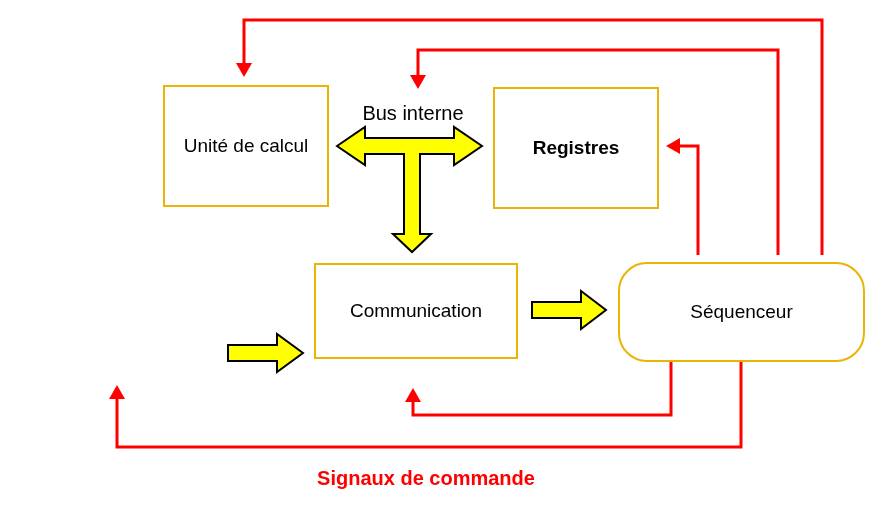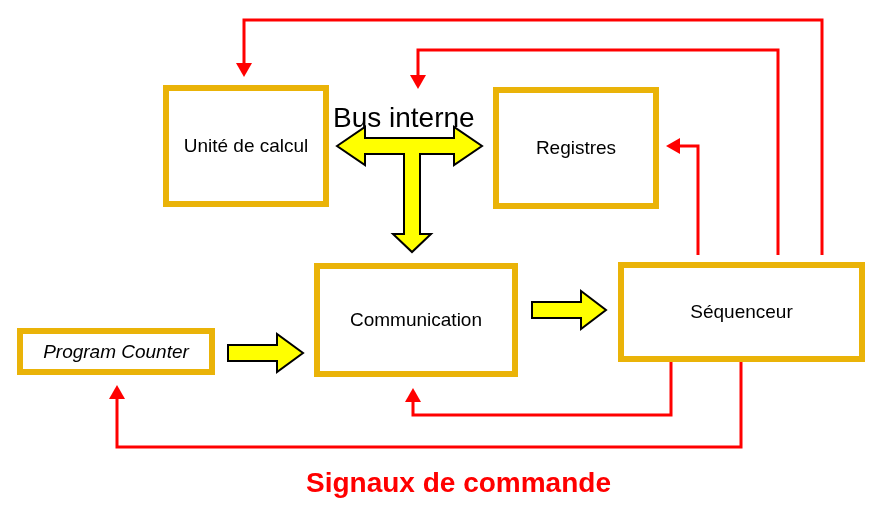--- a/index.html
+++ b/index.html
@@ -17,36 +17,36 @@
   }
   #arrow-layer {
     position: absolute;
     left: 0; top: 0;
     width: 886px;
     height: 505px;
   }
   .box {
     position: absolute;
     box-sizing: border-box;
-    border: 6px solid #eab308;
+    border: 2px solid #eab308;
     background: #ffffff;
     display: flex;
     align-items: center;
     justify-content: center;
     text-align: center;
     color: #000000;
     font-size: 19px;
     line-height: 1.25;
   }
   .box.multiline { line-height: 30px; }
   .box.italic { font-style: italic; }
   .floating-label {
     position: absolute;
-    text-align: left;
-    font-size: 28px;
+    text-align: center;
+    font-size: 20px;
     color: #000000;
     white-space: nowrap;
   }
   .floating-label.red { color: #ff0000; }
 </style>
 </head>
 <body>
 
 <div id="stage">
 
@@ -72,35 +72,32 @@
       <polygon points="337,146 365,127 365,138 454,138 454,127 482,146 454,165 454,154 420,154 420,234 431,234 412,252 393,234 404,234 404,154 365,154 365,165"></polygon>
       <polygon points="228,345 277,345 277,334 303,353 277,372 277,361 228,361"></polygon>
       <polygon points="532,302 581,302 581,291 606,310 581,329 581,318 532,318"></polygon>
     </g>
   </svg>
 
   <div class="box" style="left:163px; top:85px; width:166px; height:122px;">
     <span>Unité de calcul</span>
   </div>
 
-  <div class="box" style="left:493px; top:87px; width:166px; height:122px;">
+  <div class="box" style="left:493px; top:87px; width:166px; height:122px;font-weight:bold;">
     <span>Registres</span>
   </div>
 
-  <div class="box multiline" style="left:314px; top:263px; width:204px; height:114px;">
+  <div class="box multiline" style="left:314px; top:263px; width:204px; height:96px;">
     <span>
       <span style="display:block">Communication</span>
     </span>
   </div>
 
-  <div class="box" style="left:618px; top:262px; width:247px; height:100px;">
+  <div class="box" style="left:618px; top:262px; width:247px; height:100px;border-radius:29px;">
     <span>Séquenceur</span>
   </div>
 
-  <div class="box italic" style="left:17px; top:328px; width:198px; height:47px;">
-    <span>Program Counter</span>
-  </div>
 
   <div class="floating-label" style="left:333px; top:102px; width:160px;">Bus interne</div>
 
   <div class="floating-label red" style="left:306px; top:467px; width:240px;font-weight:bold;">Signaux de commande</div>
 
 </div>
 
 </body></html>

